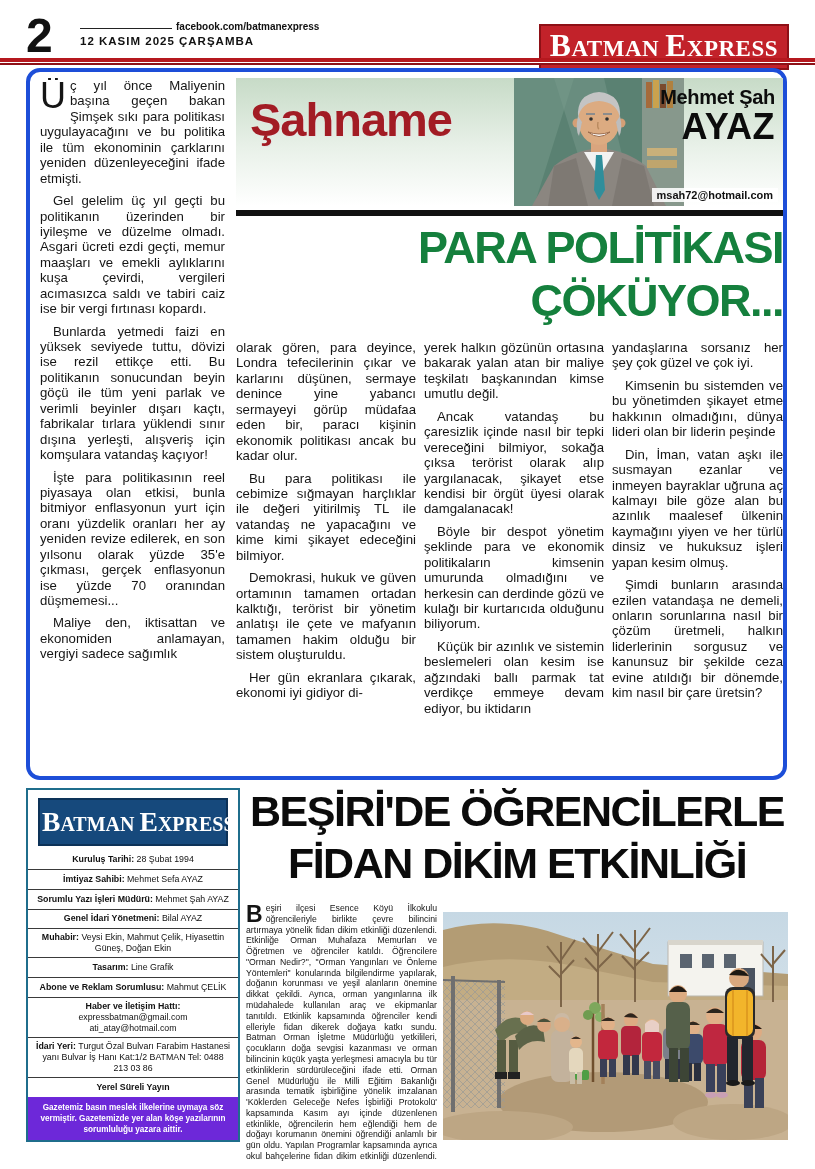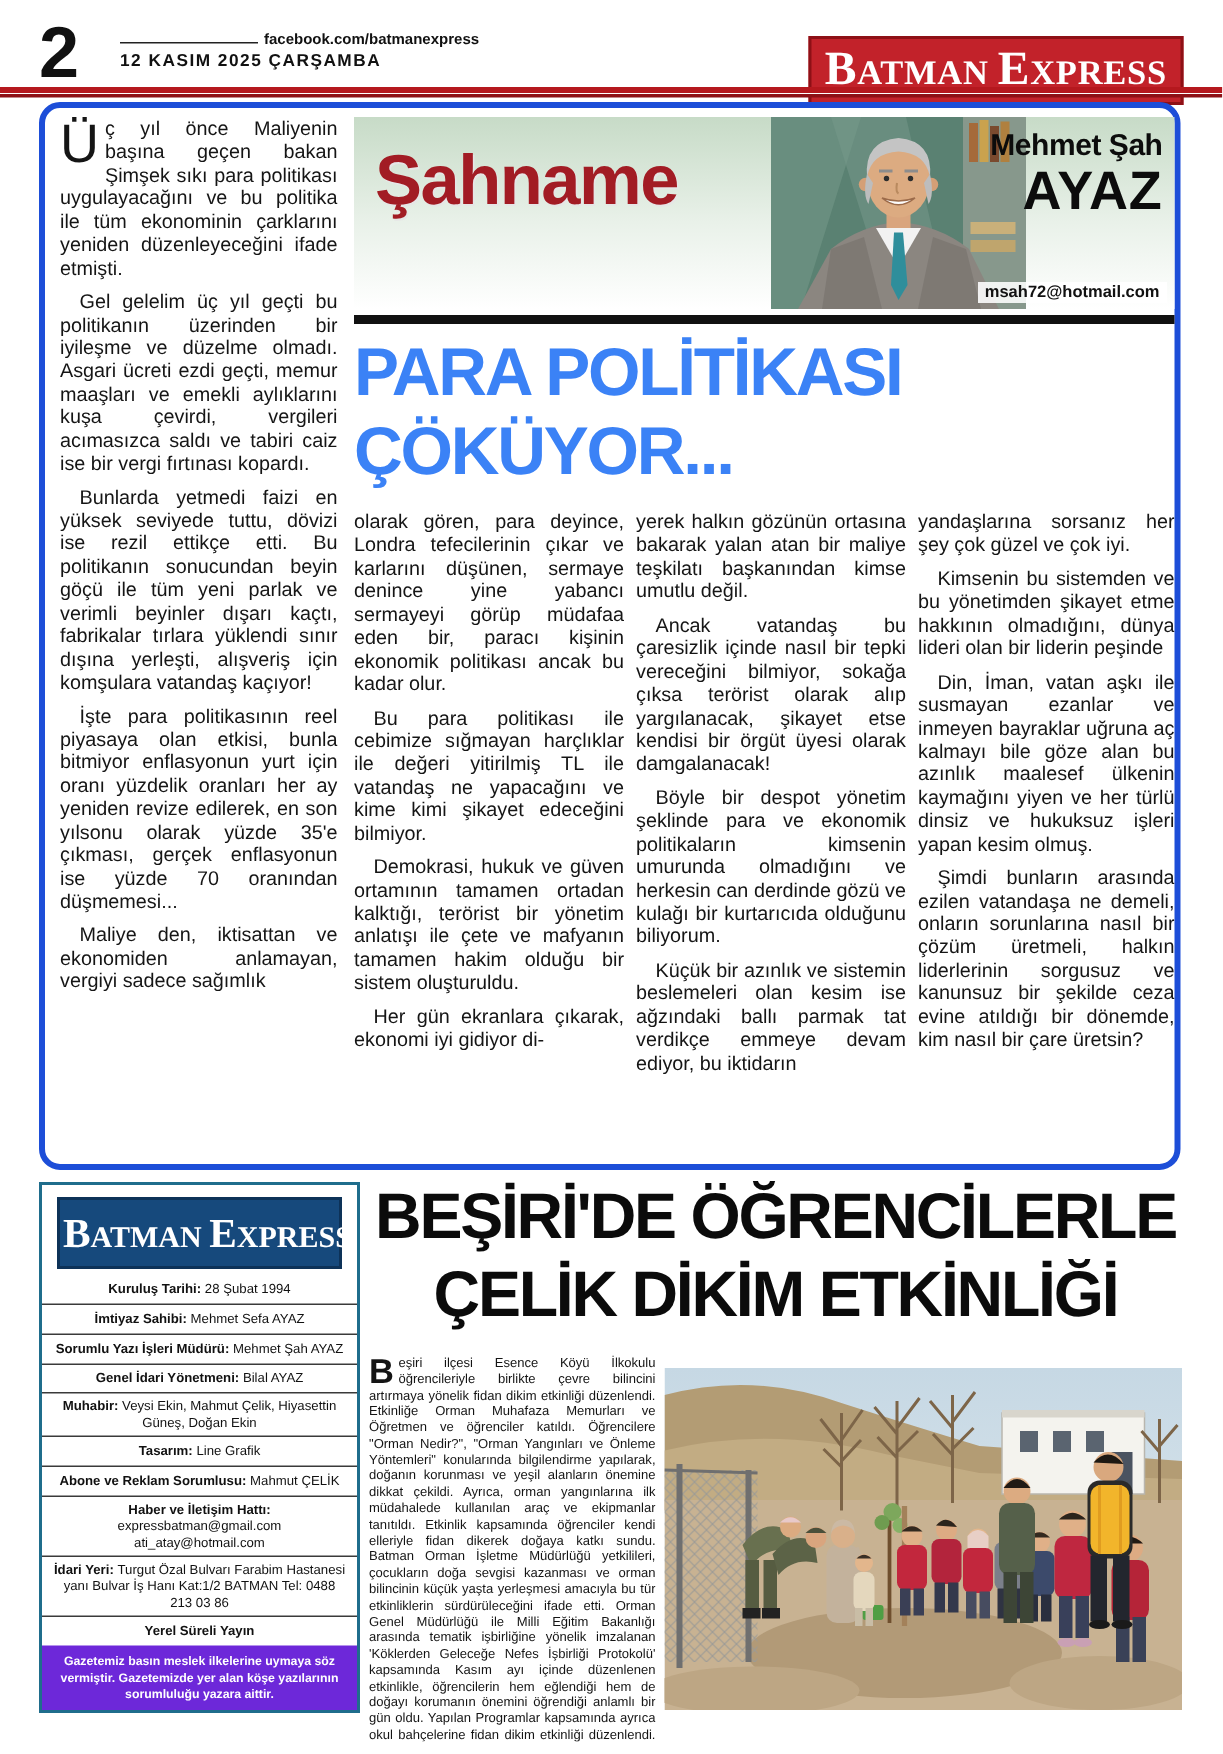--- a/index.html
+++ b/index.html
@@ -33,21 +33,21 @@
   .colhead-box { position:absolute; left:206px; top:6px; width:547px; height:128px; overflow:hidden;
     background:linear-gradient(180deg,#c7dbc7 0%,#e9f1e9 55%,#ffffff 100%); }
   .sahname-title { position:absolute; left:14px; top:14px; font-size:47px; font-weight:800; color:#a21c24; letter-spacing:-1px; text-shadow:1px 1px 0 #e6e6e6; }
   .author-photo { position:absolute; left:278px; top:0; }
   .author-name { position:absolute; right:8px; top:8px; text-align:right; color:#0c0c0c; }
   .author-first { font-size:20px; font-weight:800; letter-spacing:-0.3px; }
   .author-last { font-size:36px; font-weight:900; letter-spacing:0.5px; line-height:1; }
   .author-email { position:absolute; right:5px; bottom:4px; font-size:11px; font-weight:600; background:rgba(255,255,255,0.88); padding:1px 5px; }
 
   .black-rule { position:absolute; left:206px; top:138px; width:547px; height:6px; background:#111; }
-  .col-headline { position:absolute; left:206px; top:150px; width:547px; text-align:left; font-weight:900; font-size:45px; line-height:1.17; letter-spacing:-1.5px; color:#3b82f6; }
+  .col-headline { position:absolute; left:206px; top:150px; width:547px; text-align:right; font-weight:900; font-size:45px; line-height:1.17; letter-spacing:-1.5px; color:#15803d; }
 
   
   .masthead { position:absolute; left:26px; top:788px; width:214px; height:354px; border:2px solid #1f6d8c; display:flex; flex-direction:column; background:#fff; }
   .m-logo { margin:8px 10px 4px; background:#16497c; border:2px solid #0d3258; color:#fff; text-align:center; font-family:"Liberation Serif",serif; font-weight:700; font-size:20px; padding:6px 2px; white-space:nowrap; }
   .m-logo .logo-word + .logo-word { margin-left:5px; }
   .m-rows { flex:1; display:flex; flex-direction:column; }
   .m-row { padding:3px 6px; font-size:8.8px; line-height:1.25; text-align:center; border-bottom:1.4px solid #3a3a3a; flex:1; display:flex; flex-direction:column; justify-content:center; }
   .m-row:last-child { border-bottom:none; }
   .m-row .m-inline { display:inline; }
   .m-label { font-weight:700; }
@@ -185,21 +185,21 @@
         </div>
       <div class="m-row">
           <span class="m-inline"><span class="m-label">Yerel Süreli Yayın</span></span>
         </div>
     </div>
     <div class="m-footer">Gazetemiz basın meslek ilkelerine uymaya söz vermiştir. Gazetemizde yer alan köşe yazılarının sorumluluğu yazara aittir.</div>
   </div>
 
   <div class="news-headline">
     <div>BEŞİRİ'DE ÖĞRENCİLERLE</div>
-    <div>ÇELİK DİKİM ETKİNLİĞİ</div>
+    <div>FİDAN DİKİM ETKİNLİĞİ</div>
   </div>
 
   <div class="news-body">Beşiri ilçesi Esence Köyü İlkokulu öğrencileriyle birlikte çevre bilincini artırmaya yönelik fidan dikim etkinliği düzenlendi.  Etkinliğe Orman Muhafaza Memurları ve Öğretmen ve öğrenciler katıldı. Öğrencilere "Orman Nedir?", "Orman Yangınları ve Önleme Yöntemleri" konularında bilgilendirme yapılarak, doğanın korunması ve yeşil alanların önemine dikkat çekildi. Ayrıca, orman yangınlarına ilk müdahalede kullanılan araç ve ekipmanlar tanıtıldı. Etkinlik kapsamında öğrenciler kendi elleriyle fidan dikerek doğaya katkı sundu. Batman Orman İşletme Müdürlüğü yetkilileri, çocukların doğa sevgisi kazanması ve orman bilincinin küçük yaşta yerleşmesi amacıyla bu tür etkinliklerin sürdürüleceğini ifade etti.  Orman Genel Müdürlüğü ile Milli Eğitim Bakanlığı arasında tematik işbirliğine yönelik imzalanan 'Köklerden Geleceğe Nefes İşbirliği Protokolü' kapsamında Kasım ayı içinde düzenlenen etkinlikle, öğrencilerin hem eğlendiği hem de doğayı korumanın önemini öğrendiği anlamlı bir gün oldu. Yapılan Programlar kapsamında ayrıca okul bahçelerine fidan dikim etkinliği düzenlendi. Genç ve Minik ellerle toprakla buluşan fidanlar, geleceğe nefes olurken çocuklarda çevre bilinci ve doğa sevgisi pekiştirildi.</div>
 
   <svg class="news-photo" width="345" height="228" viewBox="0 0 345 228">
     <defs>
       <pattern id="chain" width="8" height="8" patternUnits="userSpaceOnUse">
         <path d="M0,8 L8,0 M-2,2 L2,-2 M6,10 L10,6" stroke="#9a9a96" stroke-width="0.8" fill="none"></path>
         <path d="M0,0 L8,8" stroke="#9a9a96" stroke-width="0.8" fill="none"></path>
       </pattern>

